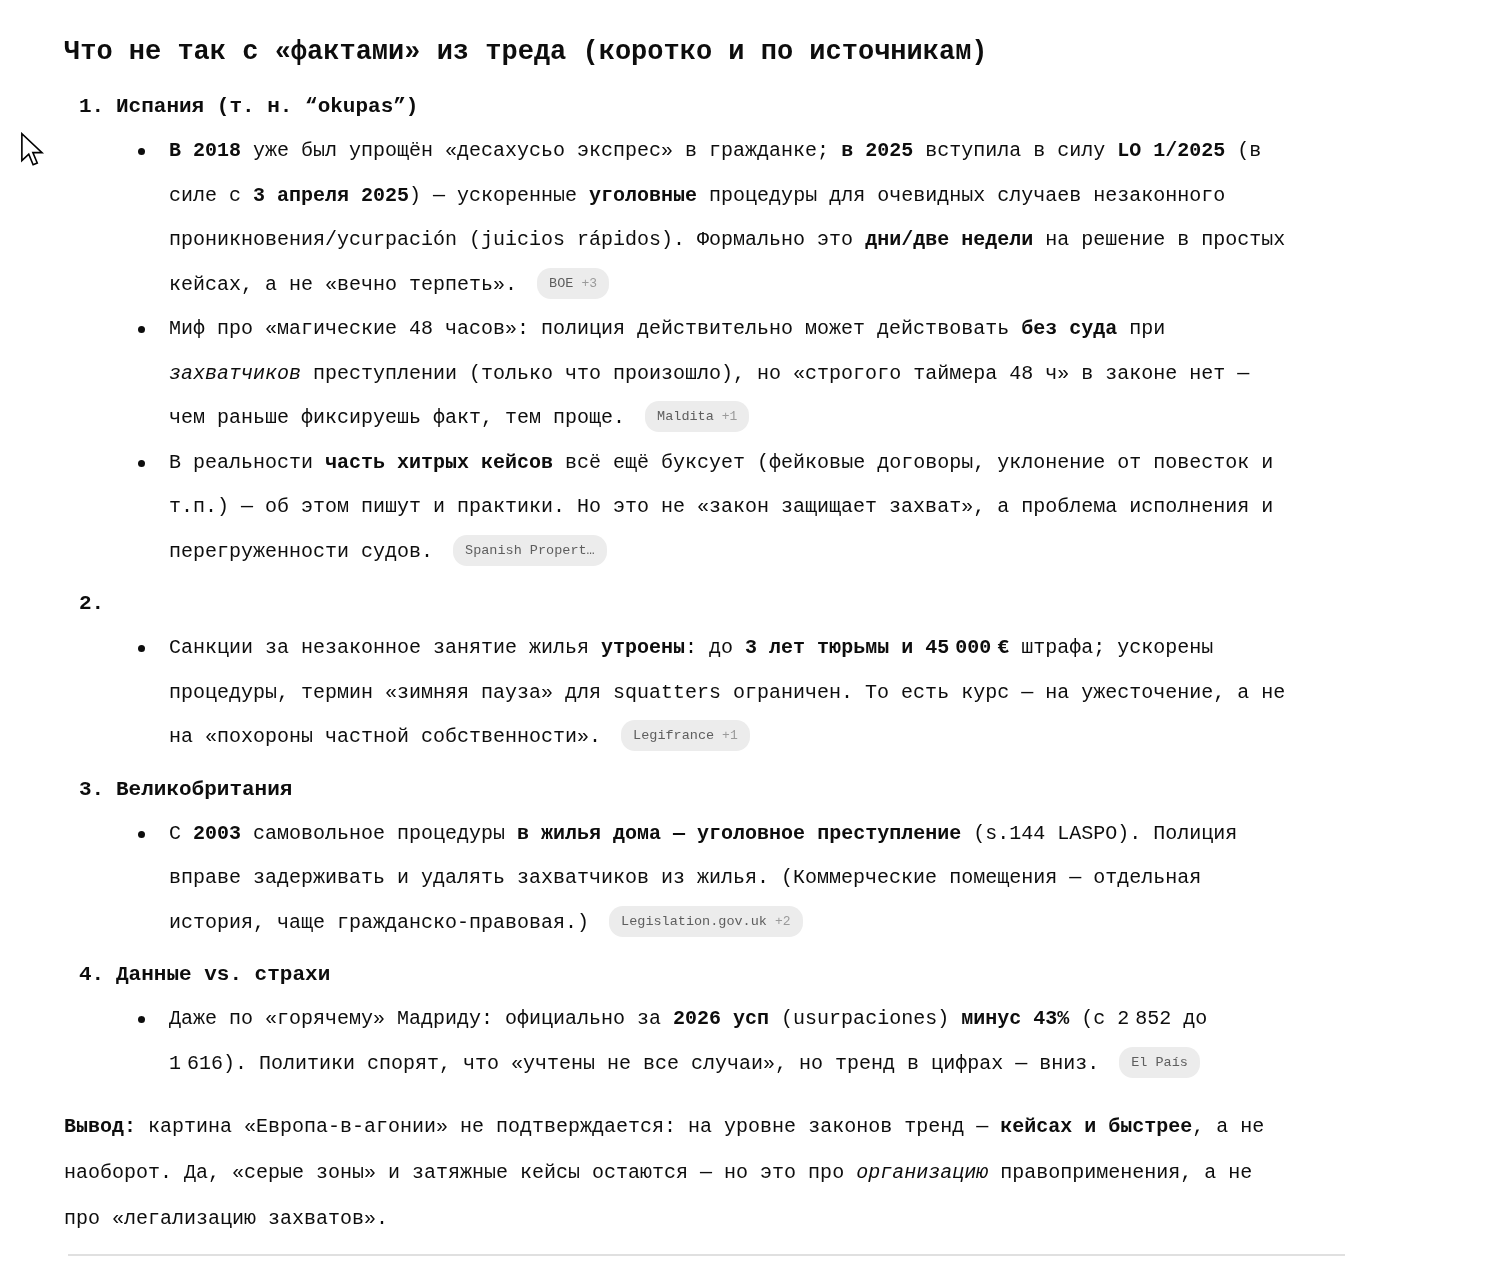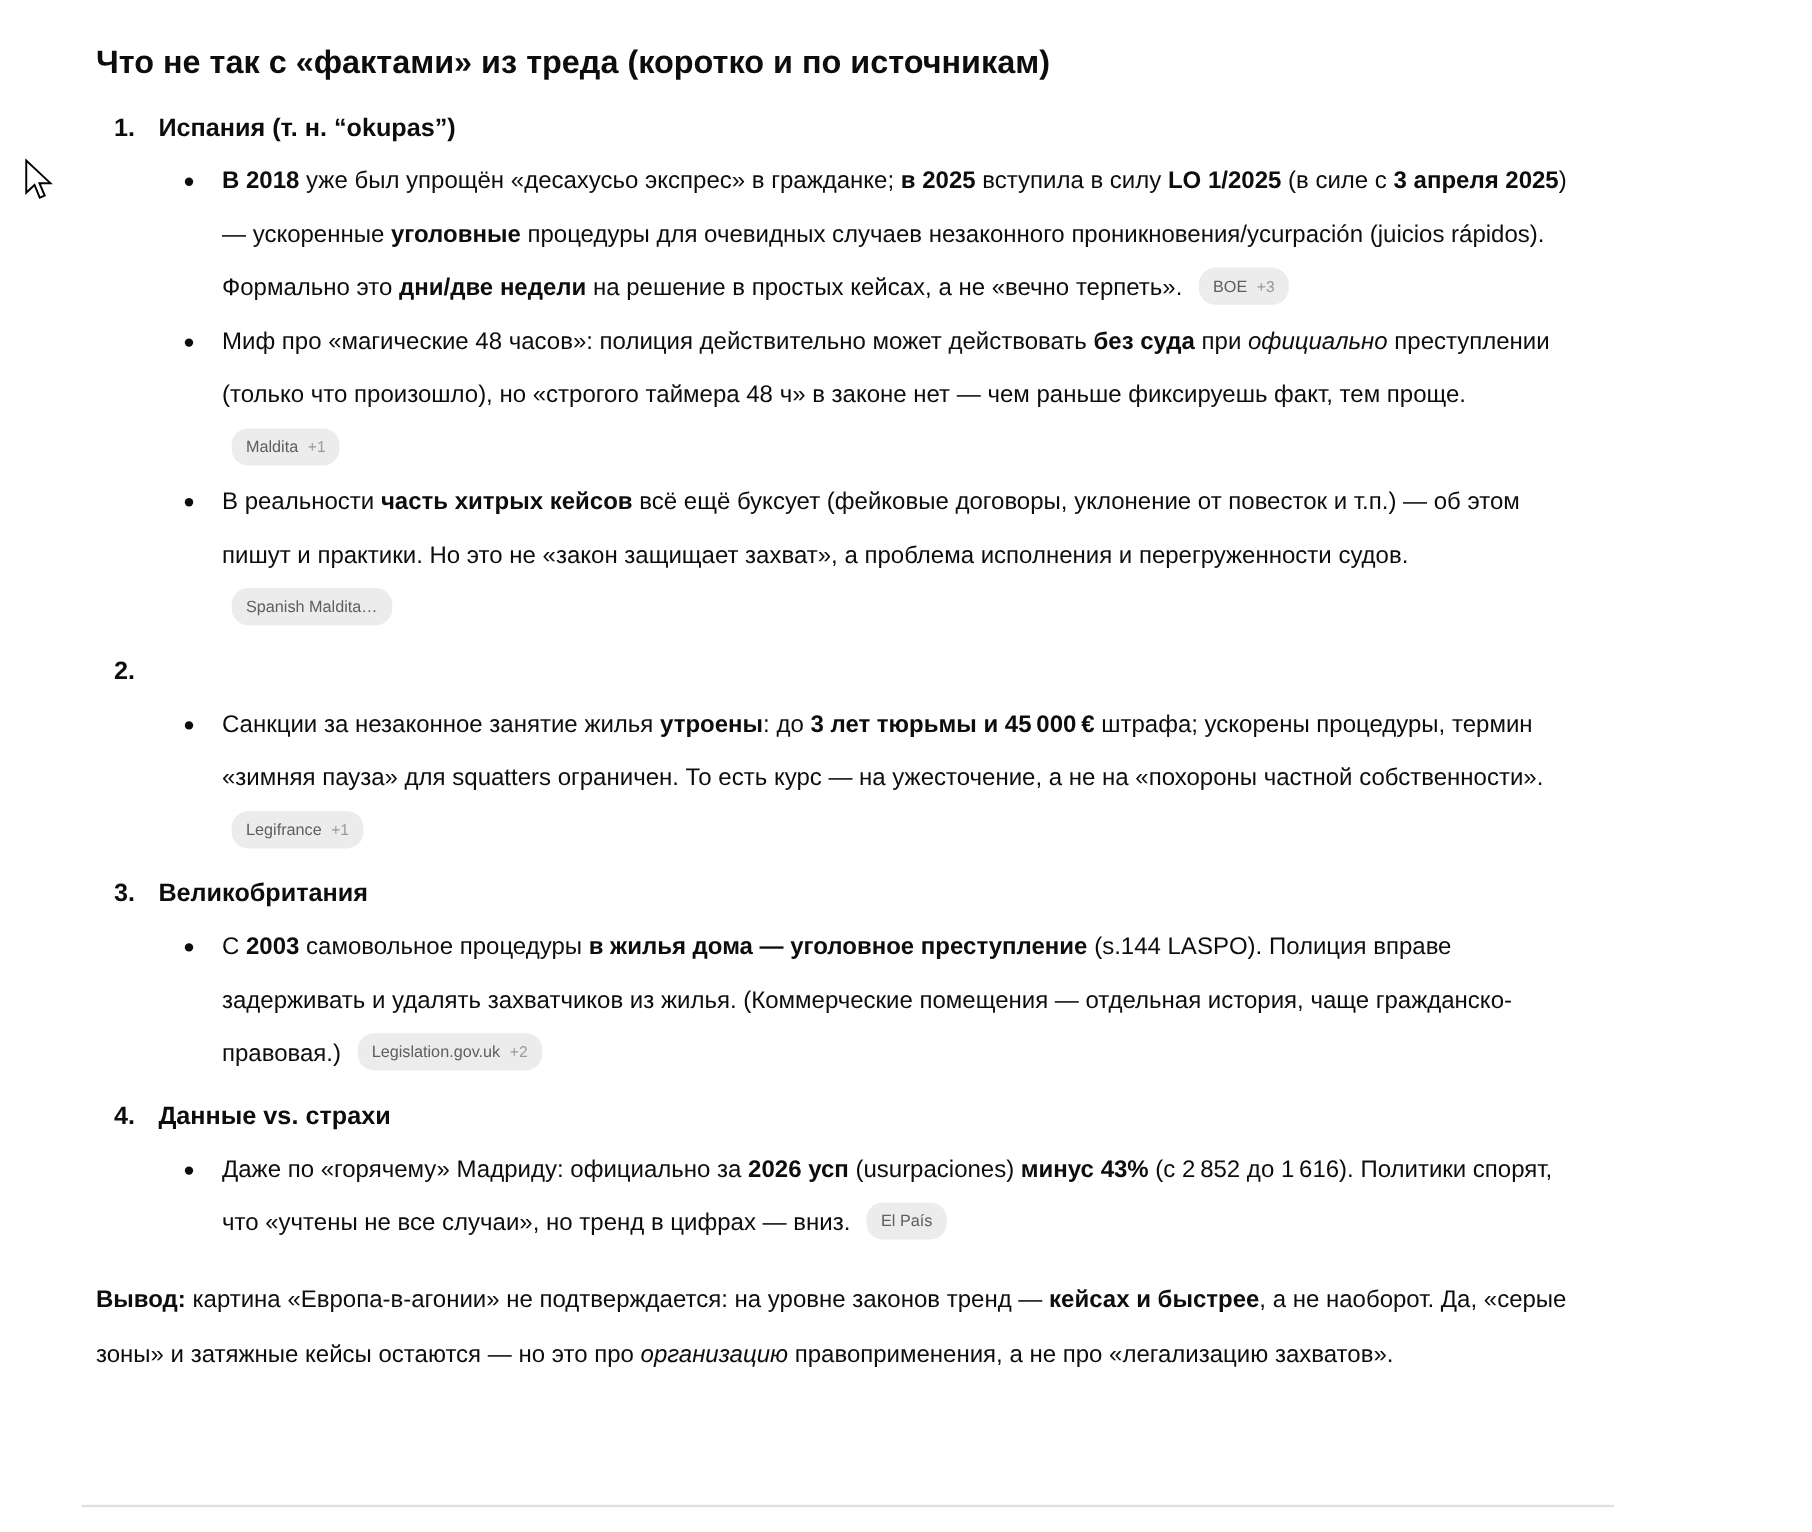--- a/index.html
+++ b/index.html
@@ -6,22 +6,23 @@
   body{
     width:1510px;height:1277px;
     background:#ffffff;
     font-family:"Liberation Sans","DejaVu Sans",sans-serif;
     color:#0d0d0d;
     position:relative;
     overflow:hidden;
   }
   .content{
     position:absolute;
-    left:80px;top:34px;
+    left:64px;top:34px;
     width:1240px;
+    font-family:Liberation Mono, monospace;
   }
   .page-title{
     font-size:27px;
     font-weight:700;
     line-height:36px;
     margin:0 0 22px 0;
   }
   ol.sections{
     list-style:none;
     margin:0;padding:0;
@@ -115,33 +116,33 @@
     <span class="bullet-text"><span class="b">В 2018</span><span> уже был упрощён «десахусьо экспрес» в гражданке; </span><span class="b">в 2025</span><span> вступила в силу </span><span class="b">LO 1/2025</span><span> (в силе с </span><span class="b">3 апреля 2025</span><span>) — ускоренные </span><span class="b">уголовные</span><span> процедуры для очевидных случаев незаконного проникновения/ycurpación (juicios rápidos). Формально это </span><span class="b">дни/две недели</span><span> на решение в простых кейсах, а не «вечно терпеть».</span> 
   <span class="badge">
     <span class="badge-label">BOE</span>
     <span class="badge-count">+3</span>
   </span>
 </span>
   </li>
 
   <li class="bullet">
     <span class="bullet-marker"></span>
-    <span class="bullet-text"><span>Миф про «магические 48 часов»: полиция действительно может действовать </span><span class="b">без суда</span><span> при </span><span class="i">официально</span><span> преступлении (только что произошло), но «строгого таймера 48 ч» в законе нет — чем раньше фиксируешь факт, тем проще.</span> 
+    <span class="bullet-text"><span>Миф про «магические 48 часов»: полиция действительно может действовать </span><span class="b">без суда</span><span> при </span><span class="i">захватчиков</span><span> преступлении (только что произошло), но «строгого таймера 48 ч» в законе нет — чем раньше фиксируешь факт, тем проще.</span> 
   <span class="badge">
     <span class="badge-label">Maldita</span>
     <span class="badge-count">+1</span>
   </span>
 </span>
   </li>
 
   <li class="bullet">
     <span class="bullet-marker"></span>
     <span class="bullet-text"><span>В реальности </span><span class="b">часть хитрых кейсов</span><span> всё ещё буксует (фейковые договоры, уклонение от повесток и т.п.) — об этом пишут и практики. Но это не «закон защищает захват», а проблема исполнения и перегруженности судов.</span> 
   <span class="badge">
-    <span class="badge-label">Spanish Maldita…</span>
+    <span class="badge-label">Spanish Propert…</span>
 
   </span>
 </span>
   </li>
 </ul>
   </li>
 
   <li class="section">
     <div class="section-heading-row">
       <span class="section-number">2.</span>

